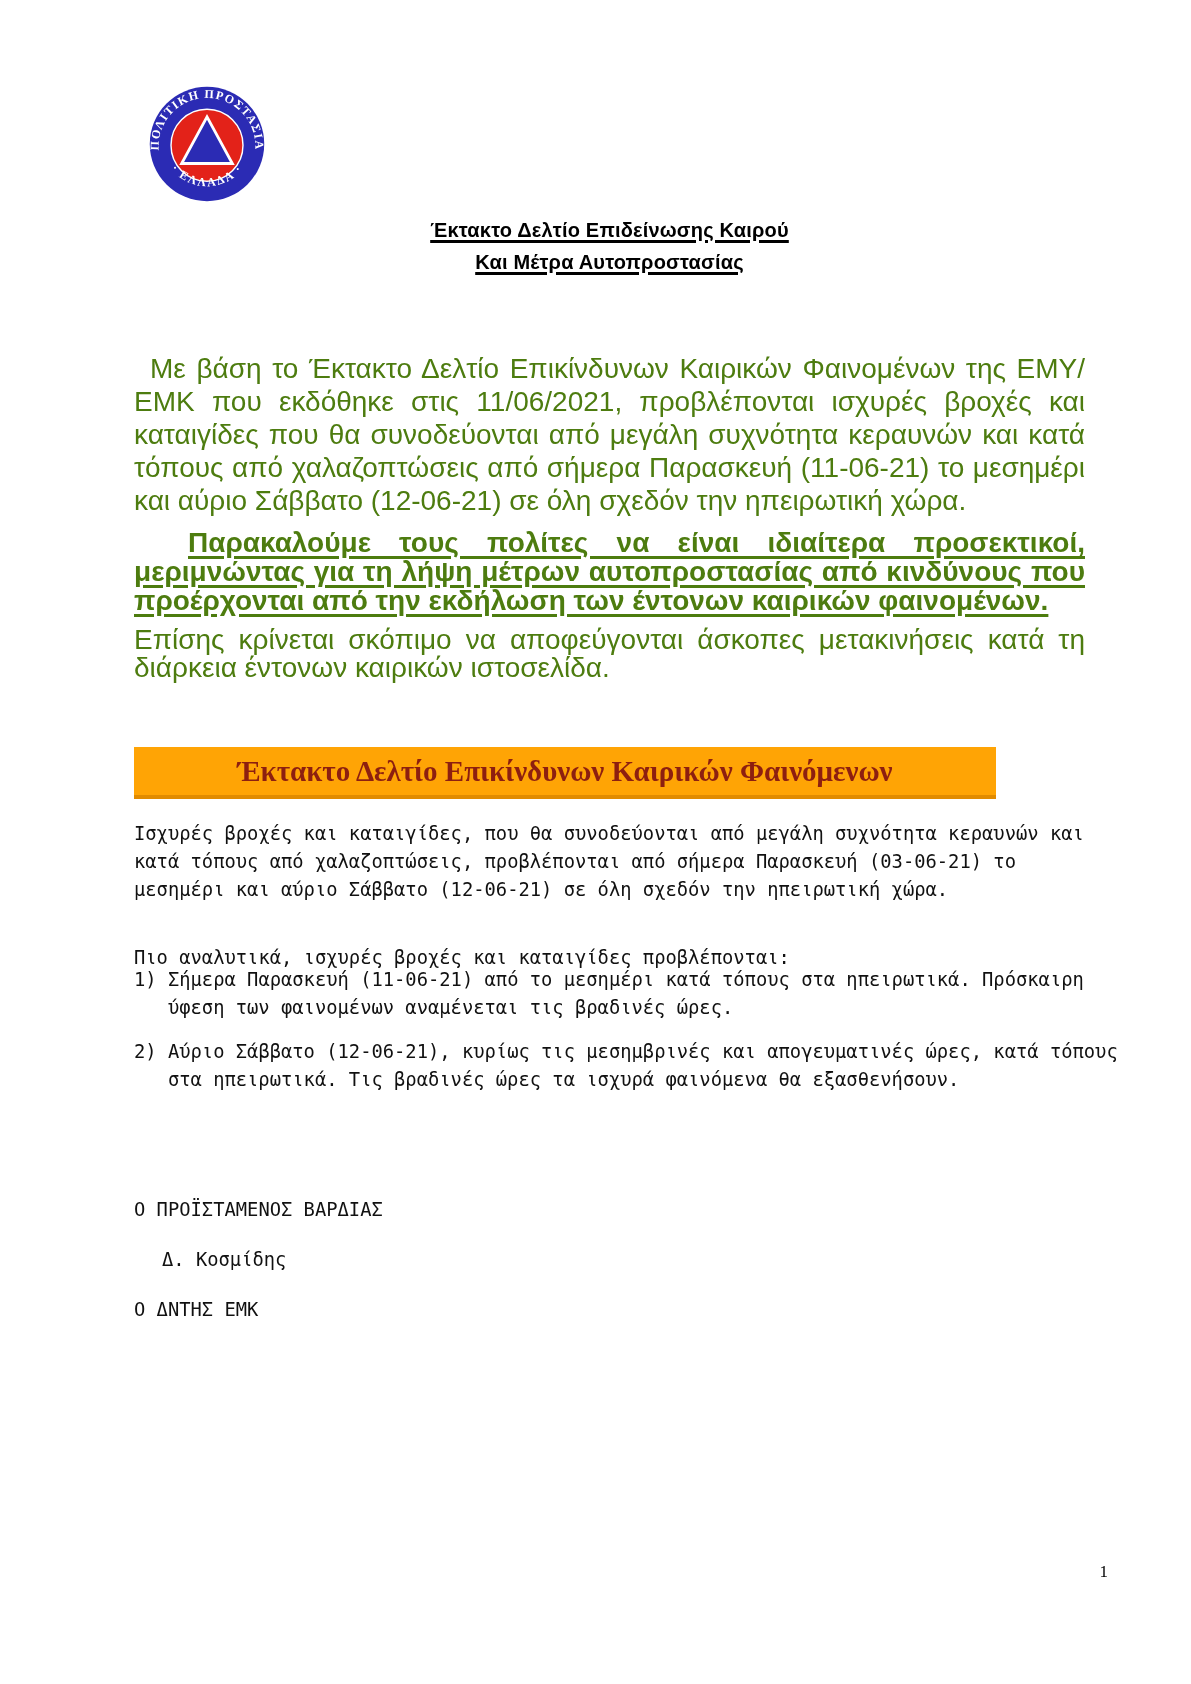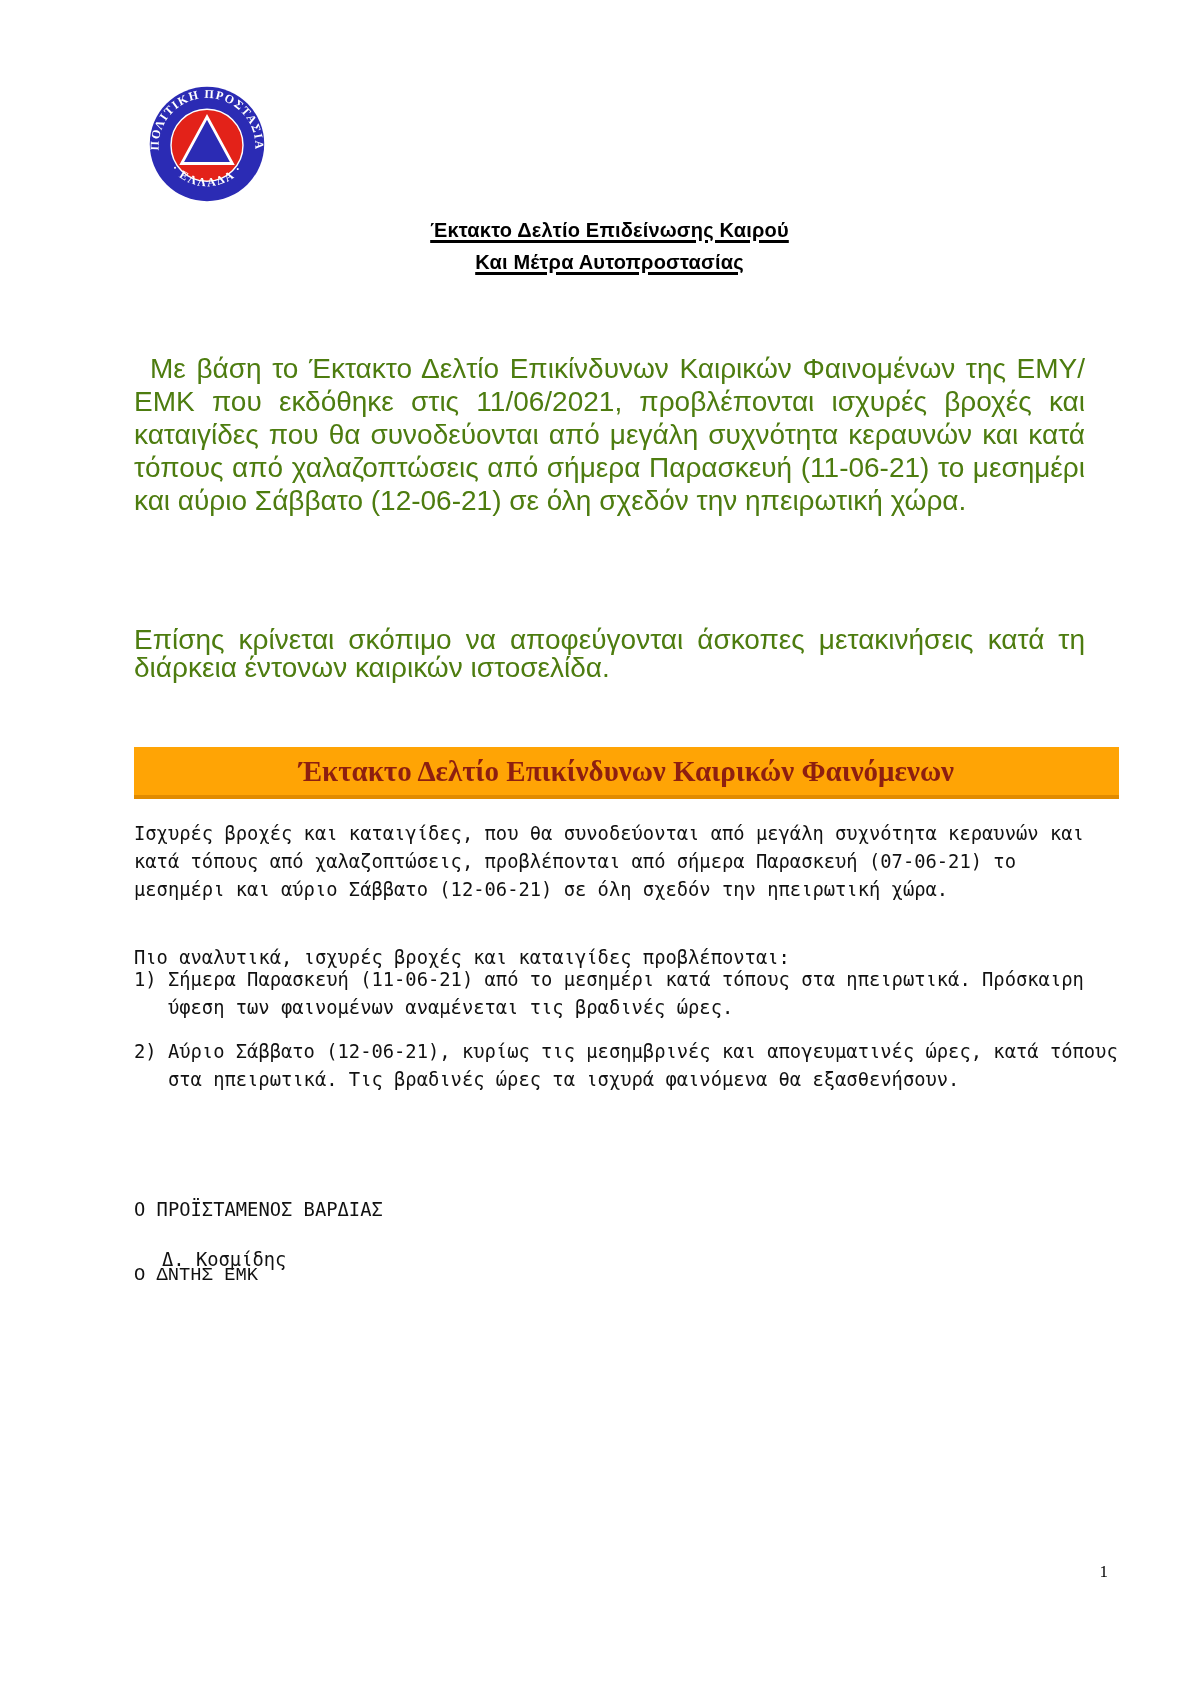--- a/index.html
+++ b/index.html
@@ -45,21 +45,21 @@
     font-weight: bold;
     text-indent: 54px;
     text-decoration: underline;
     text-decoration-thickness: 2.5px;
     text-underline-offset: 4px;
   }
   .para-avoid { top: 626px; line-height: 28px; }
 
   
   .banner {
-    left: 134px; top: 747px; width: 985px; height: 48px;
+    left: 134px; top: 747px; width: 862px; height: 48px;
     background: #FFA405;
     border-bottom: 4px solid #E18B00;
     text-align: center;
     box-sizing: content-box;
   }
   .banner-text {
     font-family: "Liberation Serif", serif;
     font-weight: bold;
     font-size: 29px;
     line-height: 48px;
@@ -76,21 +76,21 @@
     text-align: left;
   }
   .mono-summary   { top: 820px; }
   .mono-analytika { top: 944px; }
   .mono-item      { padding-left: 3ch; text-indent: -3ch; }
   .mono-item1     { top: 966px; }
   .mono-item2     { top: 1038px; }
   .mono-more      { top: 1112px; }
   .sig-line1      { top: 1196px; }
   .sig-line2      { top: 1246px; margin-left: 28px; }
-  .sig-block      { top: 1261px; font-family: Liberation Mono, monospace; }
+  .sig-block      { top: 1296px; }
 
   
   .page-number {
     left: 1078px; top: 1562px; width: 30px;
     font-family: "Liberation Serif", serif;
     font-size: 17px;
     color: #000;
     text-align: right;
   }
 </style>
@@ -115,28 +115,29 @@
     </svg>
   </div>
 
   <div class="abs title-block">
     <div class="tline">Έκτακτο Δελτίο Επιδείνωσης Καιρού</div>
     <div class="tline">Και Μέτρα Αυτοπροστασίας</div>
   </div>
 
   <div class="abs para para-intro">Με βάση το Έκτακτο Δελτίο Επικίνδυνων Καιρικών Φαινομένων της ΕΜΥ/ΕΜΚ που εκδόθηκε στις 11/06/2021, προβλέπονται ισχυρές βροχές και καταιγίδες που θα συνοδεύονται από μεγάλη συχνότητα κεραυνών και κατά τόπους από χαλαζοπτώσεις από σήμερα Παρασκευή (11-06-21) το μεσημέρι και αύριο Σάββατο (12-06-21) σε όλη σχεδόν την ηπειρωτική χώρα.</div>
 
+  <div class="abs para para-warning">Παρακαλούμε τους πολίτες να είναι ιδιαίτερα προσεκτικοί, μεριμνώντας για τη λήψη μέτρων αυτοπροστασίας από κινδύνους που προέρχονται από την εκδήλωση των έντονων καιρικών φαινομένων.</div>
 
   <div class="abs para para-avoid">Επίσης κρίνεται σκόπιμο να αποφεύγονται άσκοπες μετακινήσεις κατά τη διάρκεια έντονων καιρικών ιστοσελίδα.</div>
 
   <div class="abs banner">
     <div class="banner-text">Έκτακτο Δελτίο Επικίνδυνων Καιρικών Φαινόμενων</div>
   </div>
 
-  <div class="abs mono mono-summary">Ισχυρές βροχές και καταιγίδες, που θα συνοδεύονται από μεγάλη συχνότητα κεραυνών και κατά τόπους από χαλαζοπτώσεις, προβλέπονται από σήμερα Παρασκευή (07-06-21) το μεσημέρι και αύριο Σάββατο (12-06-21) σε όλη σχεδόν την ηπειρωτική χώρα.</div>
+  <div class="abs mono mono-summary">Ισχυρές βροχές και καταιγίδες, που θα συνοδεύονται από μεγάλη συχνότητα κεραυνών και κατά τόπους από χαλαζοπτώσεις, προβλέπονται από σήμερα Παρασκευή (03-06-21) το μεσημέρι και αύριο Σάββατο (12-06-21) σε όλη σχεδόν την ηπειρωτική χώρα.</div>
 
   <div class="abs mono mono-analytika">Πιο αναλυτικά, ισχυρές βροχές και καταιγίδες προβλέπονται:</div>
 
   <div class="abs mono mono-item mono-item1">1) Σήμερα Παρασκευή (11-06-21) από το μεσημέρι κατά τόπους στα ηπειρωτικά. Πρόσκαιρη ύφεση των φαινομένων αναμένεται τις βραδινές ώρες.</div>
 
   <div class="abs mono mono-item mono-item2">2) Αύριο Σάββατο (12-06-21), κυρίως τις μεσημβρινές και απογευματινές ώρες, κατά τόπους στα ηπειρωτικά. Τις βραδινές ώρες τα ισχυρά φαινόμενα θα εξασθενήσουν.</div>
 
 
   <div class="abs mono sig-line1">Ο ΠΡΟΪΣΤΑΜΕΝΟΣ ΒΑΡΔΙΑΣ</div>
   <div class="abs mono sig-line2">Δ. Κοσμίδης</div>

